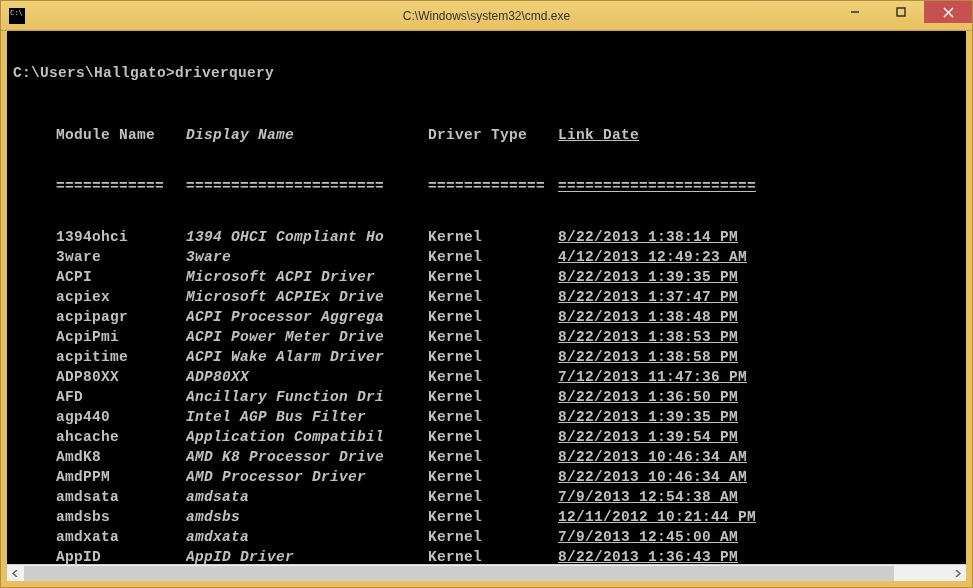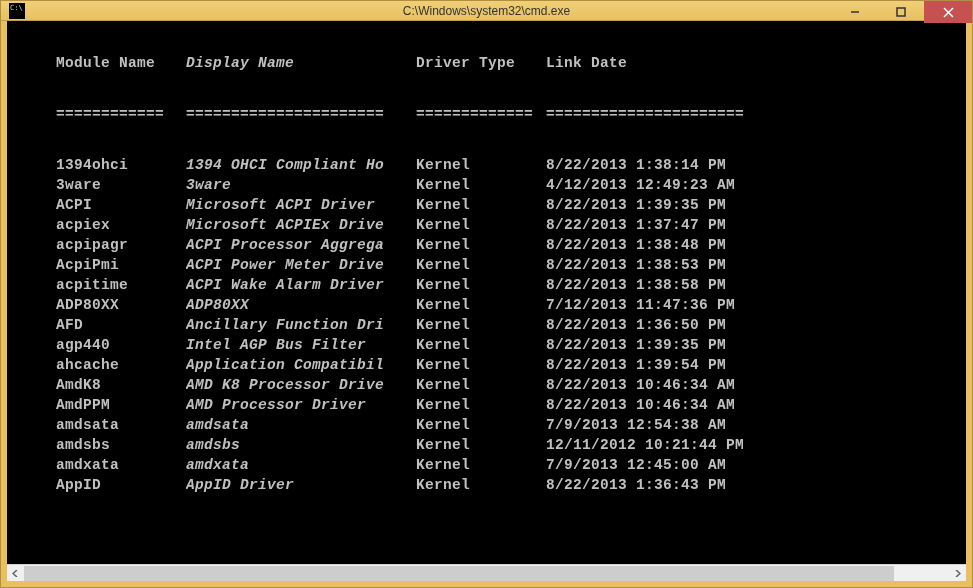--- a/index.html
+++ b/index.html
@@ -12,21 +12,21 @@
   position: relative;
 }
 .window {
   width: 973px;
   height: 588px;
   border: 1px solid #b09040;
   display: flex;
   flex-direction: column;
 }
 .titlebar {
-  height: 20px;
+  height: 30px;
   background: linear-gradient(#f0d078, #e8c060);
   display: flex;
   align-items: center;
   position: relative;
   border-bottom: 1px solid #c0a050;
 }
 .title-icon {
   width: 16px;
   height: 16px;
   margin-left: 8px;
@@ -86,22 +86,22 @@
   border-left: 6px solid #e8c060;
   border-right: 6px solid #e8c060;
 }
 .prompt-line { margin-bottom: 15px; }
 .header-row { }
 .sep-row { }
 .data-row { }
 .col { display: inline-block; overflow: hidden; }
 .c1 { width: 130px; margin-left: 43px; }
 .c2 { width: 230px; font-style: italic; }
-.c3 { width: 130px; }
-.c4 { width: 240px; }
+.c3 { width: 130px; margin-left: 12px; }
+.c4 { width: 240px; text-decoration: underline; }
 .scrollbar-h {
   height: 17px;
   background: #f0f0f0;
   display: flex;
   align-items: stretch;
   border-top: 1px solid #d0d0d0;
   margin: 0 6px;
 }
 .sb-btn {
   width: 17px;
@@ -148,20 +148,21 @@
       <div class="win-btn close">
         <svg width="11" height="11">
             <line x1="1" y1="1" x2="10" y2="10" stroke="#fff" stroke-width="1.5"></line>
             <line x1="10" y1="1" x2="1" y2="10" stroke="#fff" stroke-width="1.5"></line>
           </svg>
       </div>
     </div>
   </div>
 
   <div class="terminal">
+    <div class="prompt-line">C:\Users\Hallgato&gt;driverquery</div>
     <div class="header-row"><span class="col c1">Module Name</span><span class="col c2">Display Name</span><span class="col c3">Driver Type</span><span class="col c4">Link Date</span></div>
     <div class="sep-row"><span class="col c1">============</span><span class="col c2">======================</span><span class="col c3">=============</span><span class="col c4">======================</span></div>
     <div id="rows-container"><div class="data-row"><span class="col c1">1394ohci</span><span class="col c2">1394 OHCI Compliant Ho</span><span class="col c3">Kernel</span><span class="col c4">8/22/2013 1:38:14 PM</span></div><div class="data-row"><span class="col c1">3ware</span><span class="col c2">3ware</span><span class="col c3">Kernel</span><span class="col c4">4/12/2013 12:49:23 AM</span></div><div class="data-row"><span class="col c1">ACPI</span><span class="col c2">Microsoft ACPI Driver</span><span class="col c3">Kernel</span><span class="col c4">8/22/2013 1:39:35 PM</span></div><div class="data-row"><span class="col c1">acpiex</span><span class="col c2">Microsoft ACPIEx Drive</span><span class="col c3">Kernel</span><span class="col c4">8/22/2013 1:37:47 PM</span></div><div class="data-row"><span class="col c1">acpipagr</span><span class="col c2">ACPI Processor Aggrega</span><span class="col c3">Kernel</span><span class="col c4">8/22/2013 1:38:48 PM</span></div><div class="data-row"><span class="col c1">AcpiPmi</span><span class="col c2">ACPI Power Meter Drive</span><span class="col c3">Kernel</span><span class="col c4">8/22/2013 1:38:53 PM</span></div><div class="data-row"><span class="col c1">acpitime</span><span class="col c2">ACPI Wake Alarm Driver</span><span class="col c3">Kernel</span><span class="col c4">8/22/2013 1:38:58 PM</span></div><div class="data-row"><span class="col c1">ADP80XX</span><span class="col c2">ADP80XX</span><span class="col c3">Kernel</span><span class="col c4">7/12/2013 11:47:36 PM</span></div><div class="data-row"><span class="col c1">AFD</span><span class="col c2">Ancillary Function Dri</span><span class="col c3">Kernel</span><span class="col c4">8/22/2013 1:36:50 PM</span></div><div class="data-row"><span class="col c1">agp440</span><span class="col c2">Intel AGP Bus Filter</span><span class="col c3">Kernel</span><span class="col c4">8/22/2013 1:39:35 PM</span></div><div class="data-row"><span class="col c1">ahcache</span><span class="col c2">Application Compatibil</span><span class="col c3">Kernel</span><span class="col c4">8/22/2013 1:39:54 PM</span></div><div class="data-row"><span class="col c1">AmdK8</span><span class="col c2">AMD K8 Processor Drive</span><span class="col c3">Kernel</span><span class="col c4">8/22/2013 10:46:34 AM</span></div><div class="data-row"><span class="col c1">AmdPPM</span><span class="col c2">AMD Processor Driver</span><span class="col c3">Kernel</span><span class="col c4">8/22/2013 10:46:34 AM</span></div><div class="data-row"><span class="col c1">amdsata</span><span class="col c2">amdsata</span><span class="col c3">Kernel</span><span class="col c4">7/9/2013 12:54:38 AM</span></div><div class="data-row"><span class="col c1">amdsbs</span><span class="col c2">amdsbs</span><span class="col c3">Kernel</span><span class="col c4">12/11/2012 10:21:44 PM</span></div><div class="data-row"><span class="col c1">amdxata</span><span class="col c2">amdxata</span><span class="col c3">Kernel</span><span class="col c4">7/9/2013 12:45:00 AM</span></div><div class="data-row"><span class="col c1">AppID</span><span class="col c2">AppID Driver</span><span class="col c3">Kernel</span><span class="col c4">8/22/2013 1:36:43 PM</span></div></div>
   </div>
 
   <div class="scrollbar-h">
     <div class="sb-btn">
       <svg width="7" height="7">
           <polyline points="5,0 1,3.5 5,7" fill="none" stroke="#606060" stroke-width="1.5"></polyline>
         </svg>

